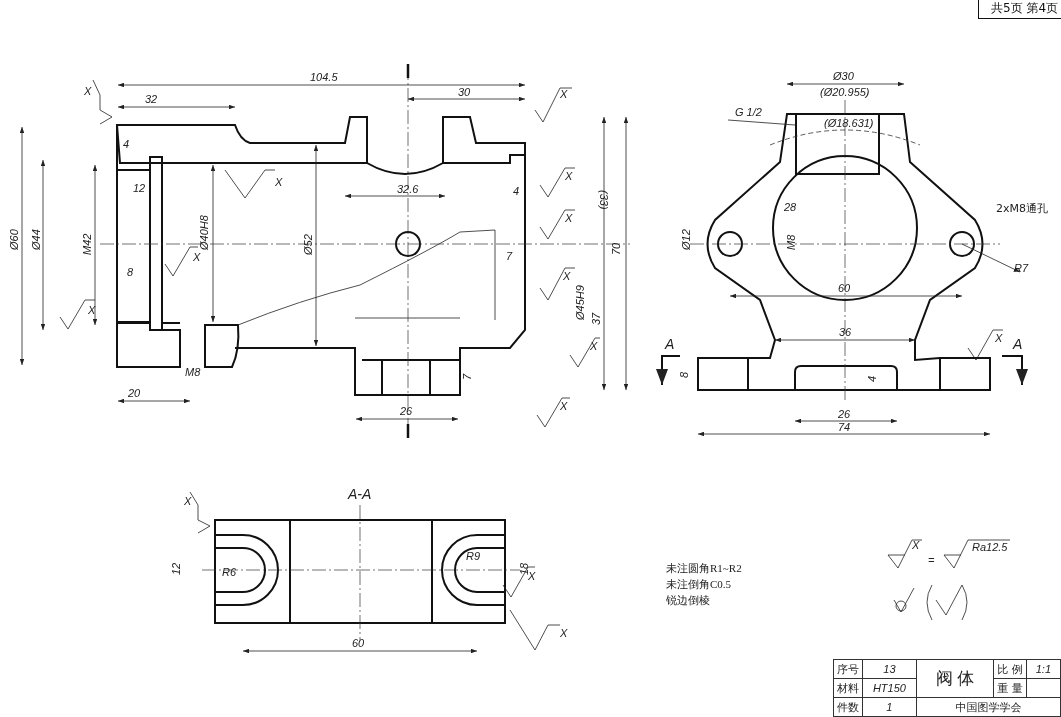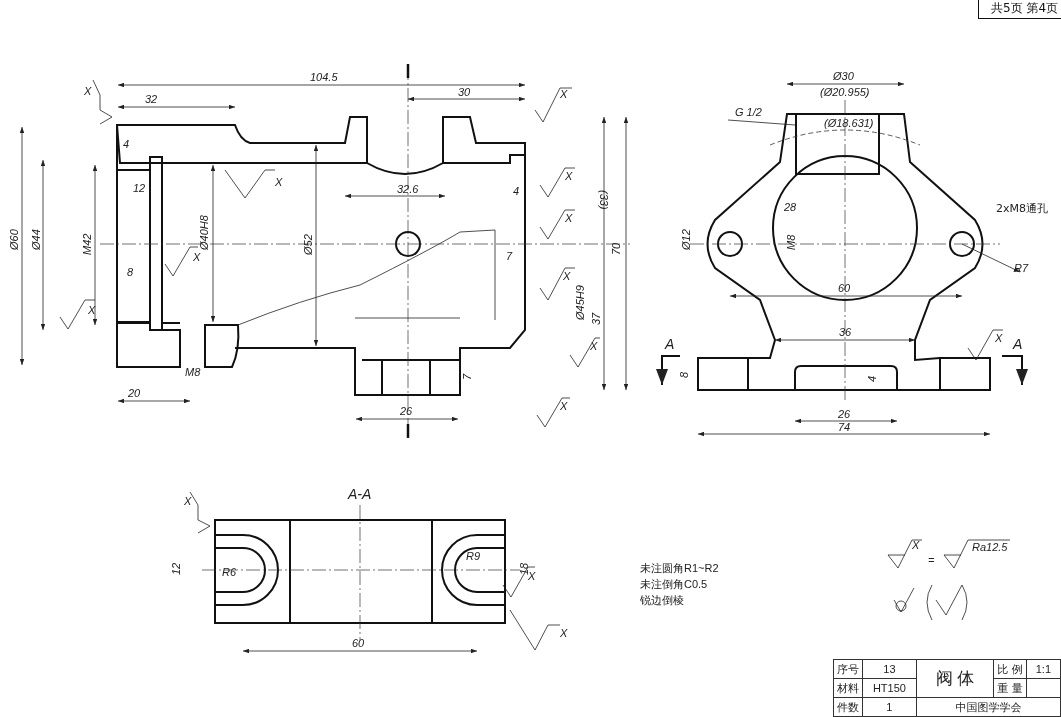--- a/index.html
+++ b/index.html
@@ -5,24 +5,24 @@
   html,body{margin:0;padding:0;background:#fff;}
   body{width:1061px;height:717px;overflow:hidden;position:relative;font-family:"Liberation Sans",sans-serif;}
   svg{position:absolute;left:0;top:0;}
   .dim{font-family:"Liberation Sans",sans-serif;font-style:italic;font-size:11px;fill:#222;}
   .cn{font-family:"DejaVu Sans",sans-serif;font-size:11px;fill:#222;}
   .thick{stroke:#111;stroke-width:2;fill:none;}
   .thin{stroke:#222;stroke-width:0.8;fill:none;}
   .center{stroke:#333;stroke-width:0.7;fill:none;stroke-dasharray:14 3 2 3;}
   .dash{stroke:#333;stroke-width:0.8;fill:none;stroke-dasharray:5 3;}
   .pageinfo{position:absolute;left:978px;top:-2px;width:90px;height:20px;border:1.5px solid #111;border-top:none;font-family:"DejaVu Sans",sans-serif;font-size:12px;line-height:20px;padding-left:12px;color:#111;white-space:nowrap;}
-  .notes{position:absolute;left:640px;top:560px;font-family:Liberation Sans, sans-serif;font-size:11px;line-height:16px;color:#222;}
+  .notes{position:absolute;left:666px;top:560px;font-family:Liberation Serif, serif;font-size:11px;line-height:16px;color:#222;}
   .title-block{position:absolute;left:833px;top:659px;border-collapse:collapse;font-family:"DejaVu Sans",sans-serif;font-size:11px;color:#222;border-radius:29px;}
   .title-block td{border:1px solid #333;height:18px;padding:0 3px;text-align:center;white-space:nowrap;}
-  .title-block .val{font-family:"Liberation Sans",sans-serif;}
+  .title-block .val{font-style:italic;font-family:"Liberation Sans",sans-serif;}
   .title-block .name{font-size:17px;width:78px;font-family:Liberation Serif, serif;}
 </style>
 </head>
 <body>
 
 <div class="pageinfo">共5页 第4页</div>
 
 <svg width="1061" height="717" viewBox="0 0 1061 717">
   <defs>
     <pattern id="hatch" width="8" height="8" patternUnits="userSpaceOnUse" patternTransform="rotate(45)">

